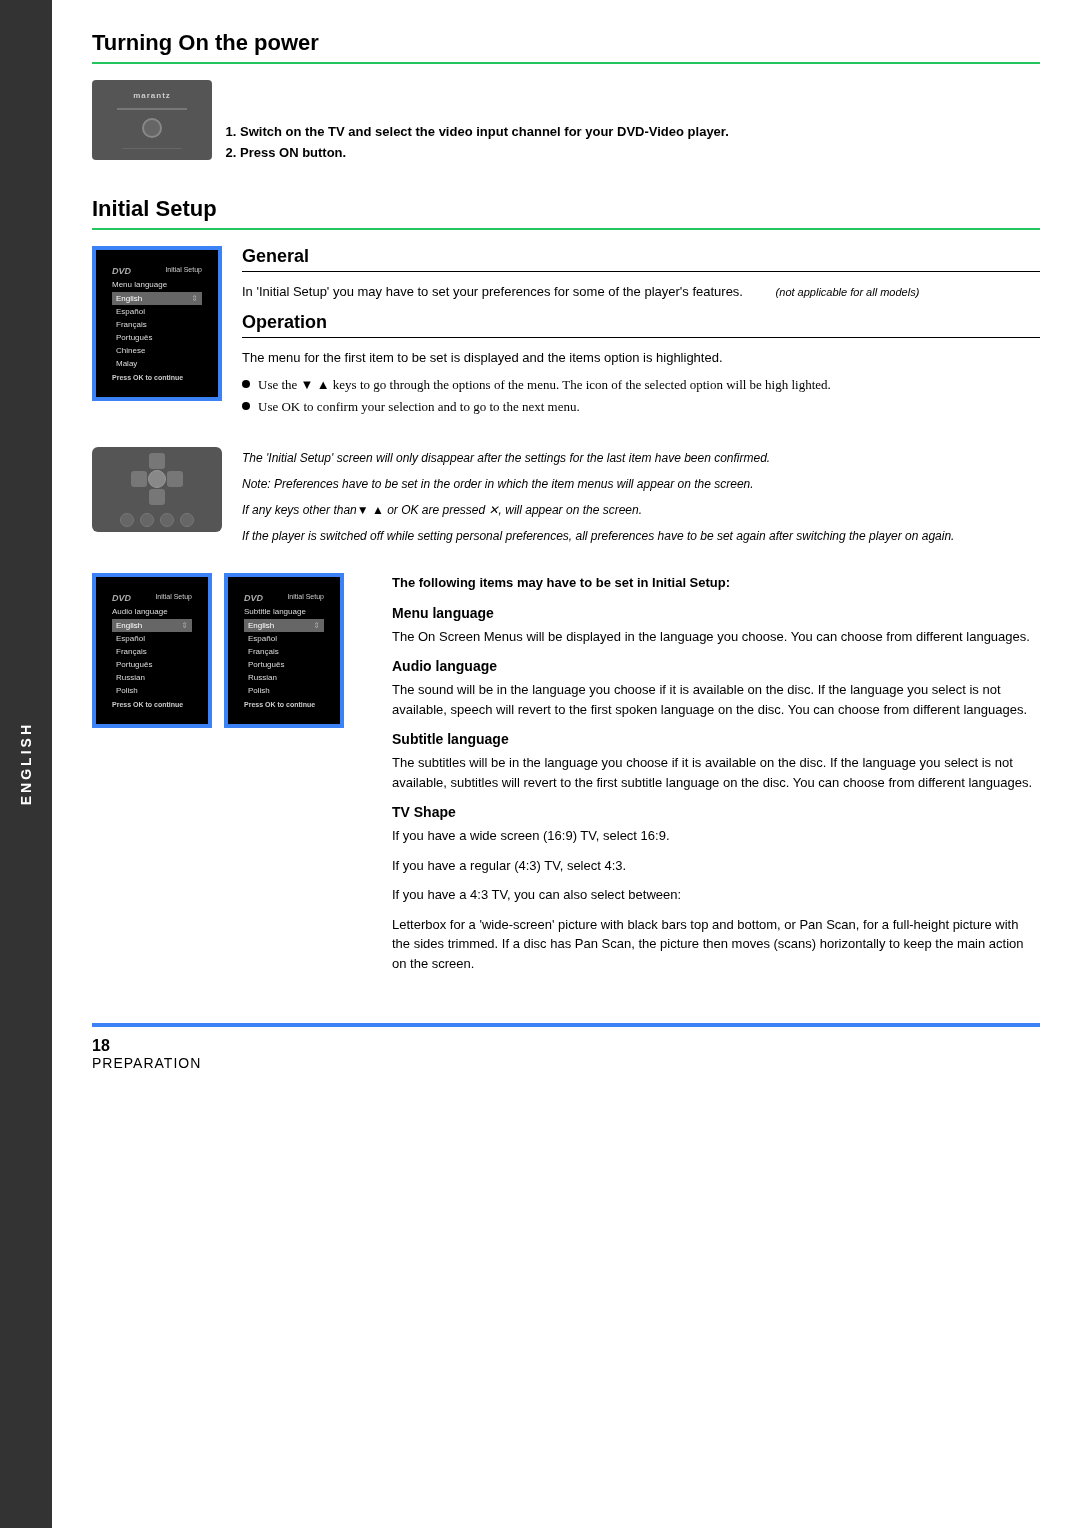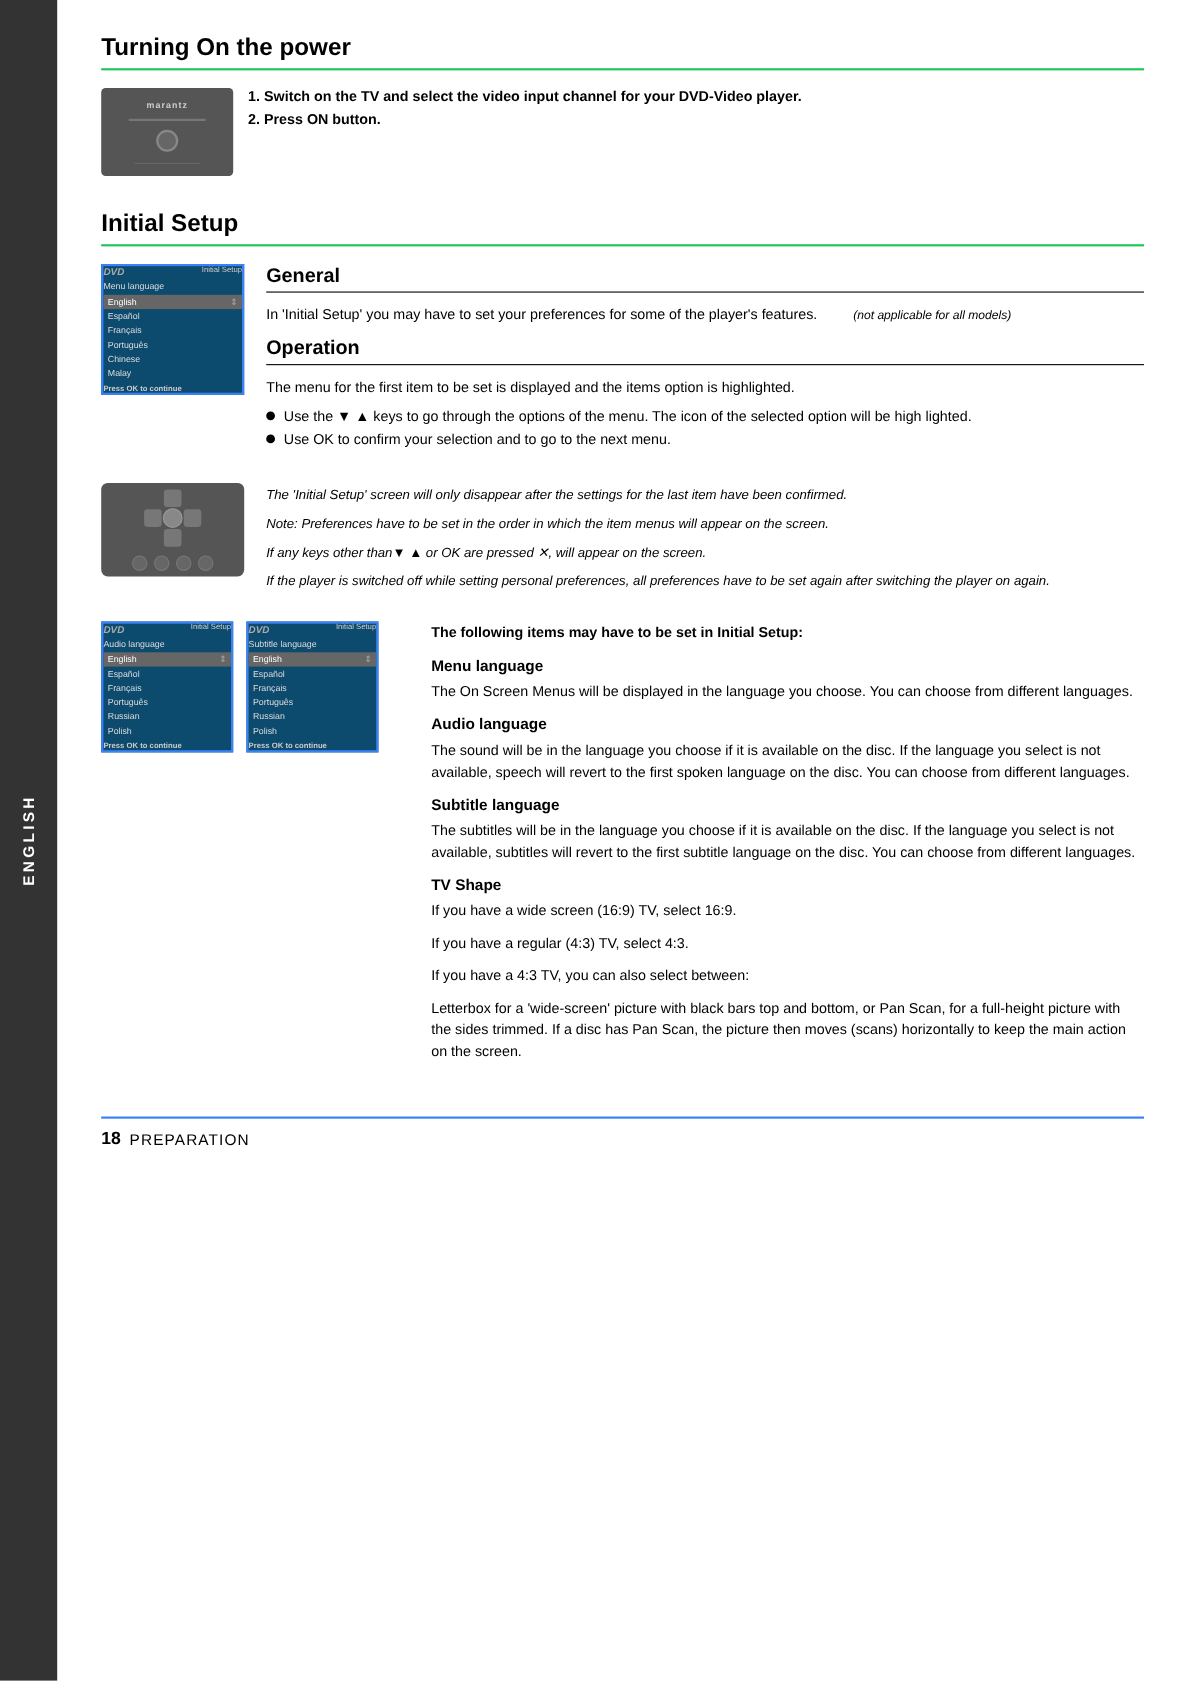--- a/index.html
+++ b/index.html
@@ -101,20 +101,21 @@
       background: #666;
       border: 2px solid #888;
     }
 
     .power-steps {
       flex: 1;
     }
 
     .power-steps ol {
       padding-left: 20px;
+      margin-top: 44px;
     }
 
     .power-steps li {
       margin-bottom: 6px;
       font-size: 13px;
     }
 
     
     .general-section {
       display: flex;
@@ -127,25 +128,25 @@
       flex-shrink: 0;
     }
 
     .general-text {
       flex: 1;
     }
 
     
     .dvd-screen {
       width: 130px;
-      background: #0c4a6e;
-      border: 2px solid #3b82f6;
+      background: #000000;
+      border: 4px solid #3b82f6;
       font-size: 8px;
       color: #fff;
-      padding: 0;
+      padding: 16px;
     }
 
     .dvd-screen-header {
       display: flex;
       justify-content: space-between;
       margin-bottom: 4px;
       font-size: 8px;
       color: #ddd;
     }
 
@@ -184,20 +185,21 @@
     .dvd-press-ok {
       margin-top: 4px;
       font-size: 7px;
       color: #ccc;
       font-weight: bold;
     }
 
     .bullet-list {
       list-style: none;
       padding: 0;
+      font-family: Liberation Serif, serif;
     }
 
     .bullet-list li {
       display: flex;
       align-items: flex-start;
       margin-bottom: 6px;
       font-size: 13px;
     }
 
     .bullet-dot {
@@ -502,18 +504,18 @@
         <div class="subsection-title">TV Shape</div>
         <p class="body-text">If you have a wide screen (16:9) TV, select 16:9.</p>
         <p class="body-text">If you have a regular (4:3) TV, select 4:3.</p>
         <p class="body-text">If you have a 4:3 TV, you can also select between:</p>
         <p class="body-text">Letterbox for a 'wide-screen' picture with black bars top and bottom, or Pan Scan, for a full-height picture with the sides trimmed. If a disc has Pan Scan, the picture then moves (scans) horizontally to keep the main action on the screen.</p>
       </div>
     </div>
 
   </div>
 
-  <div style="margin-top: 40px; border-top: 2px solid #3b82f6; padding-top: 10px; display:flex; align-items:center;">
+  <div style="margin-top: 40px; border-top: 4px solid #3b82f6; padding-top: 10px; display:flex; flex-direction:column;">
     <span class="footer-number">18</span>
     <span class="footer-text">PREPARATION</span>
   </div>
 
 </div>
 
 </body></html>

